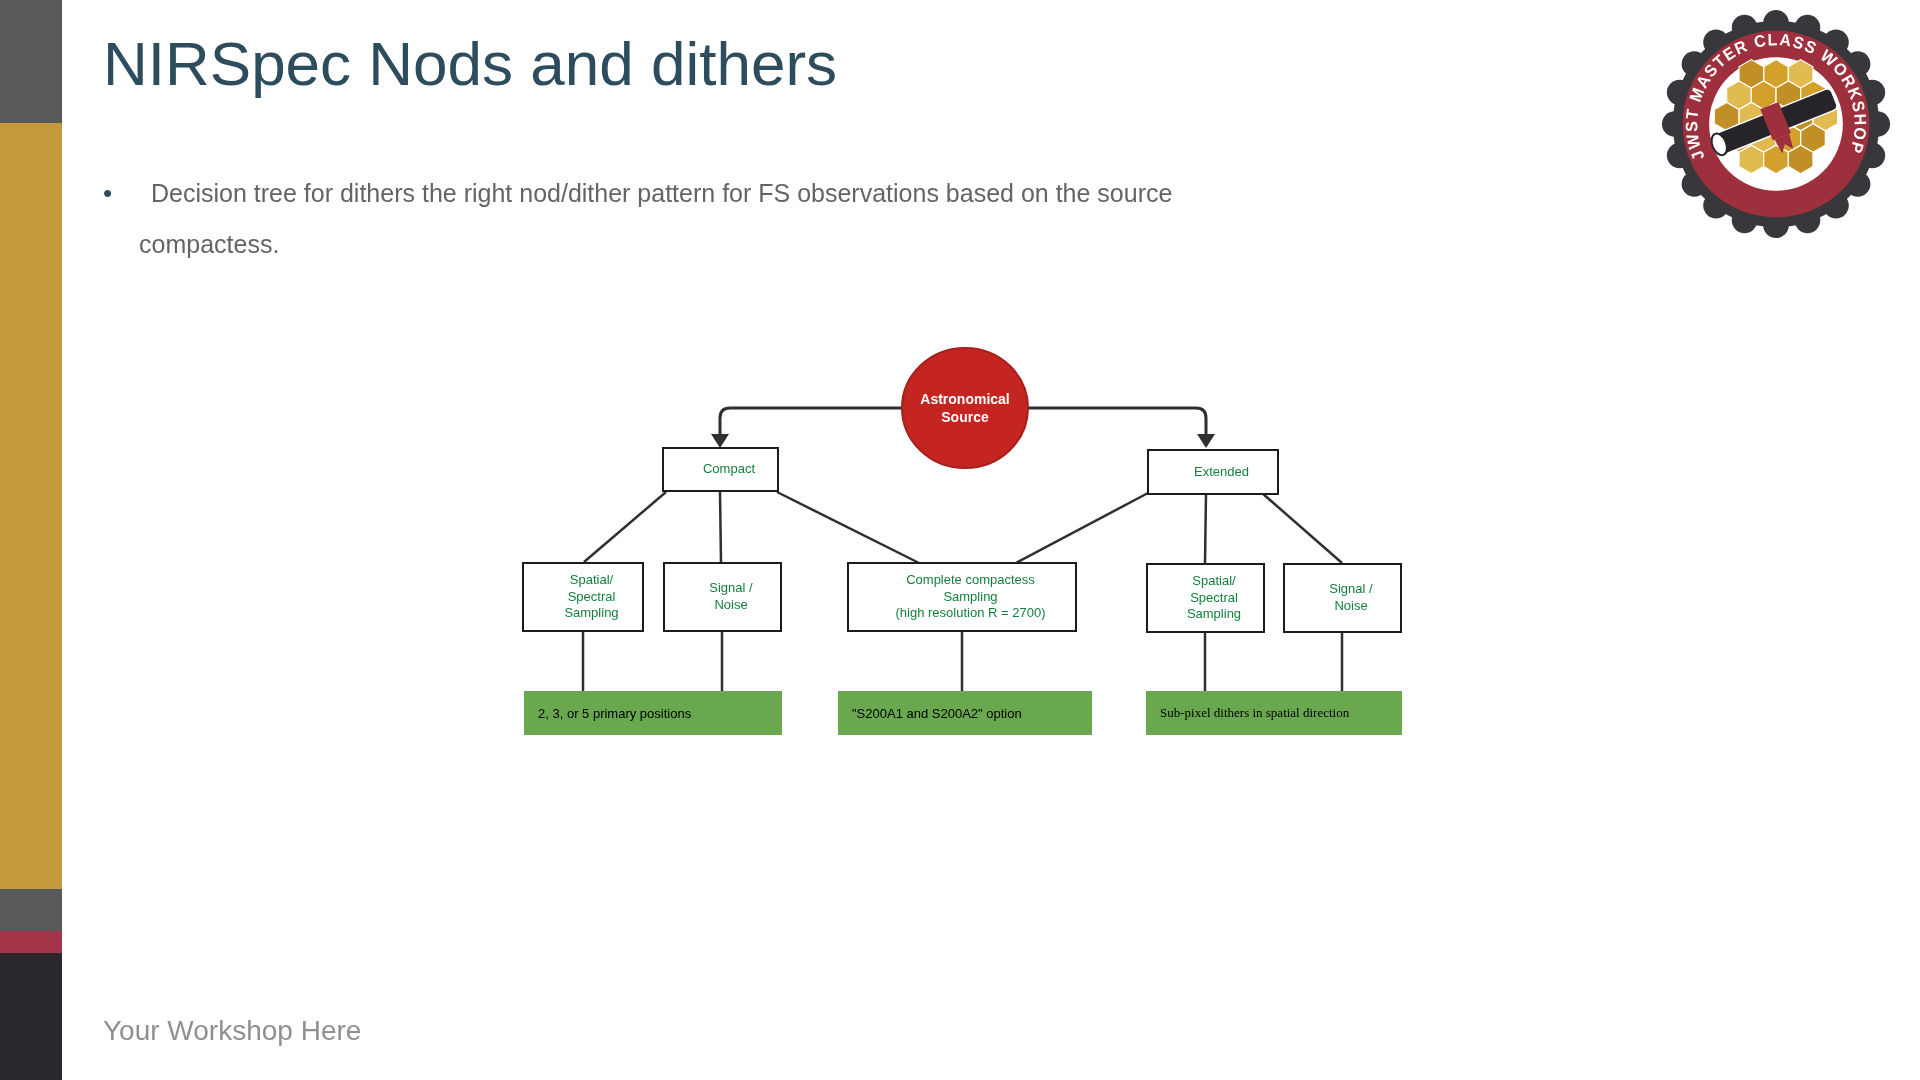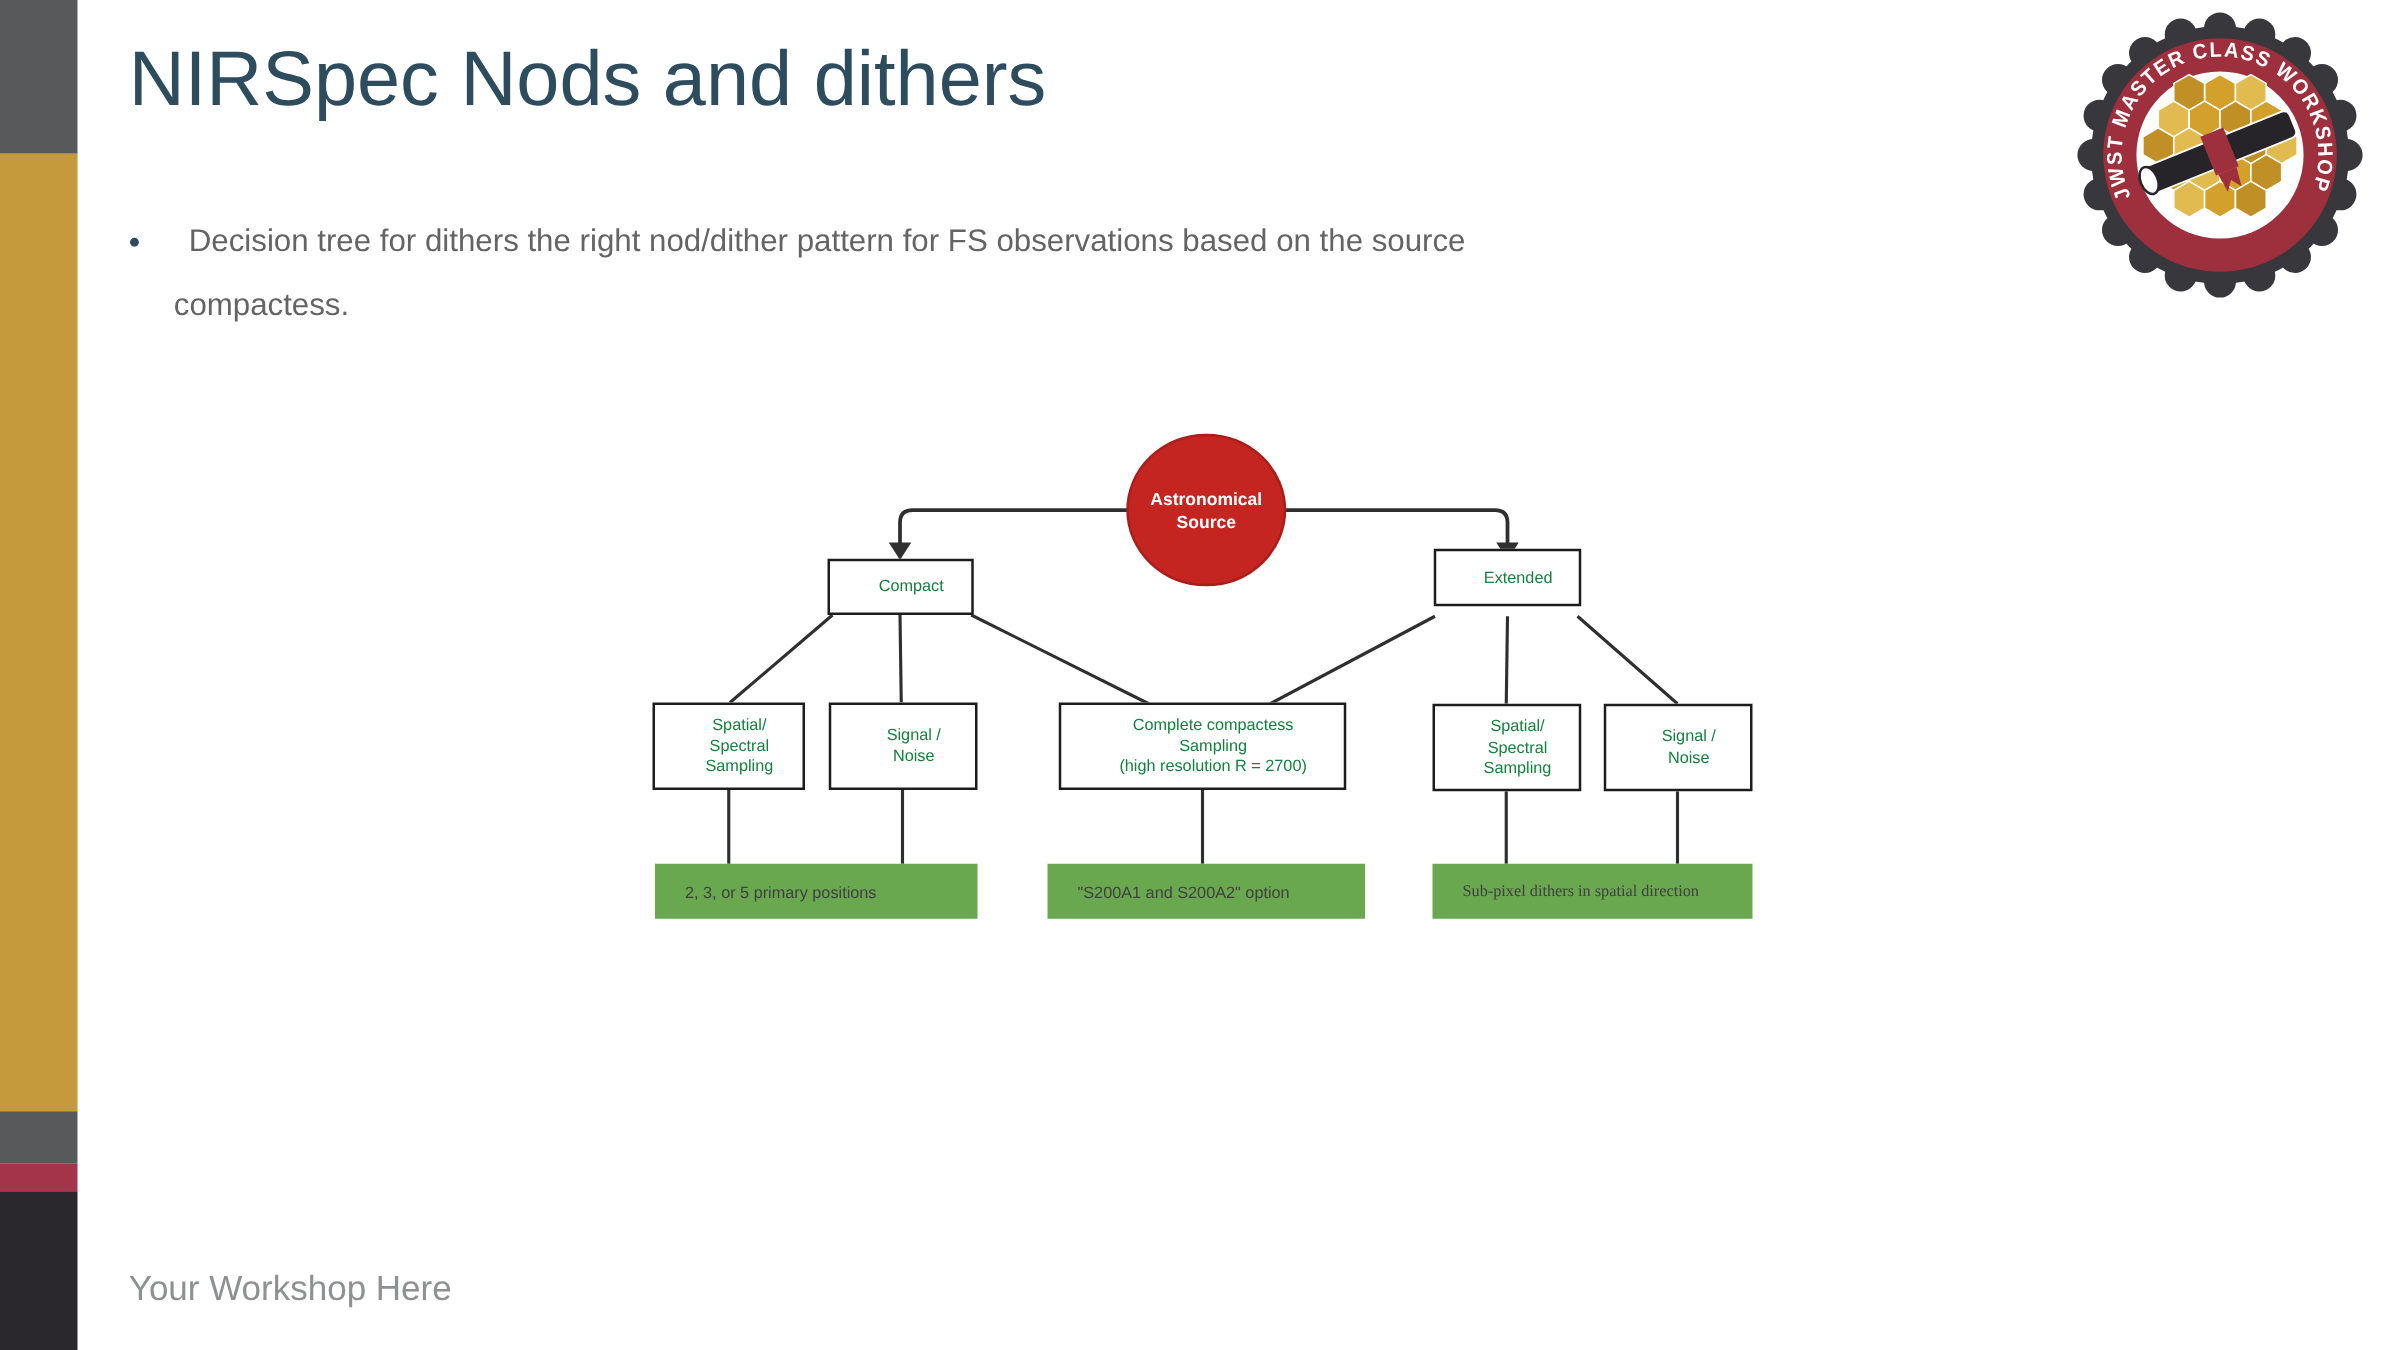--- a/index.html
+++ b/index.html
@@ -32,30 +32,30 @@
 
   
   .diagram{position:absolute;left:500px;top:330px;width:950px;height:440px;}
   .diagram svg.lines{position:absolute;left:0;top:0;}
   .node{
     position:absolute;background:#ffffff;border:2px solid #1c1c1c;
     display:flex;flex-direction:column;align-items:center;justify-content:center;
     font-size:13px;color:#15803d;line-height:1.3;text-align:center;box-sizing:border-box;padding-left:17px;
   }
   .n-compact{left:162px;top:117px;width:117px;height:45px;}
-  .n-extended{left:647px;top:109px;width:118px;height:46px;}
+  .n-extended{left:647px;top:119px;width:132px;height:46px;}
   .n-b1{left:22px;top:232px;width:122px;height:70px;}
   .n-b2{left:163px;top:232px;width:119px;height:70px;}
   .n-b3{left:347px;top:232px;width:230px;height:70px;}
   .n-b4{left:646px;top:233px;width:119px;height:70px;}
   .n-b5{left:783px;top:233px;width:119px;height:70px;}
   .outcome{
     position:absolute;top:361px;height:44px;background:#6aa84f;
-    display:flex;align-items:center;box-sizing:border-box;padding-left:24px;
-    font-size:13px;color:#404040;
+    display:flex;align-items:center;box-sizing:border-box;padding-left:14px;
+    font-size:13px;color:#000000;
   }
   .o-1{left:24px;width:258px;}
   .o-2{left:338px;width:254px;}
   .o-3{left:646px;width:256px;font-family:Liberation Serif, serif;}
 
   
   .badge{position:absolute;left:1658px;top:6px;width:236px;height:236px;}
 </style>
 </head>
 <body>

